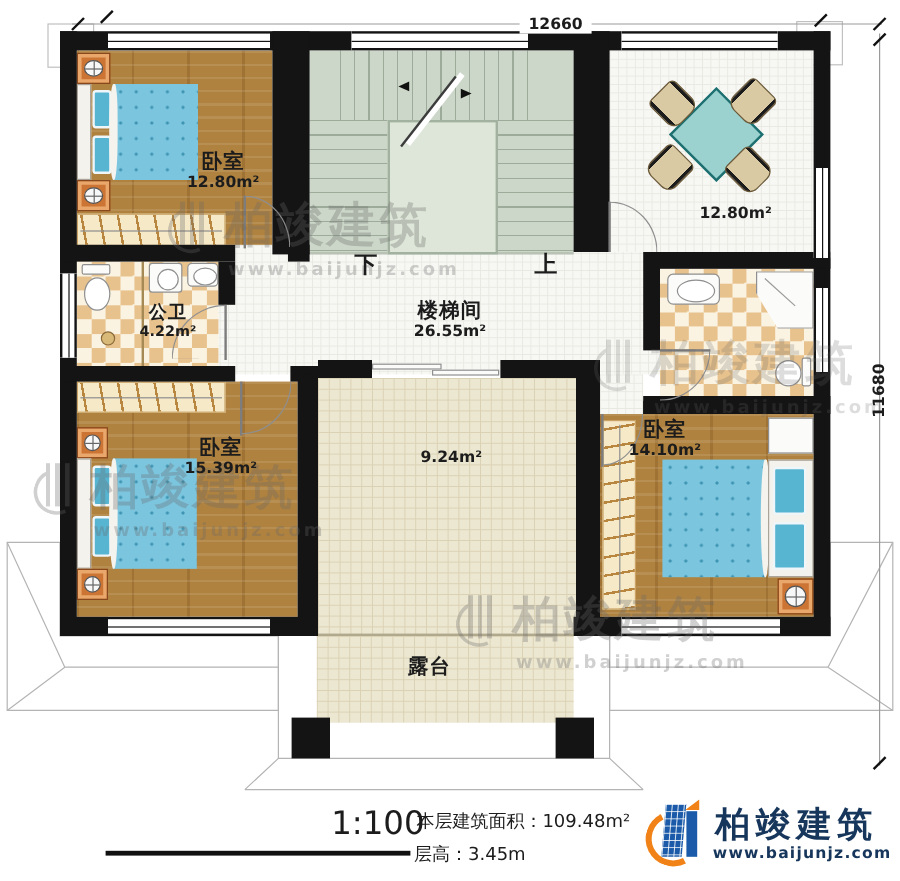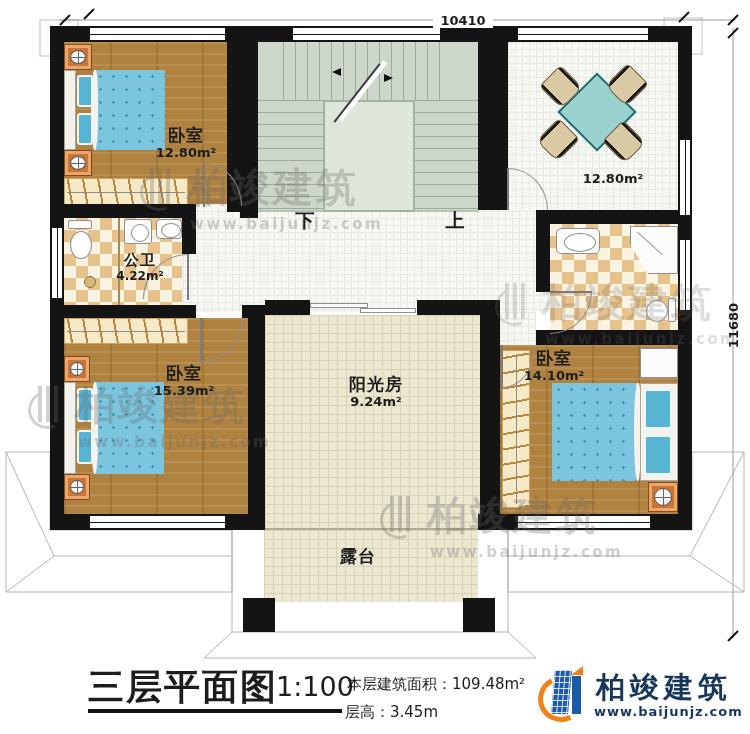--- a/index.html
+++ b/index.html
@@ -279,42 +279,44 @@
     <div class="nm">卧室</div>
     <div class="ar">12.80m²</div>
   </div>
   <div class="room-label" style="left:557px;top:171px;width:112px">
     <div class="ar">12.80m²</div>
   </div>
   <div class="room-label sm" style="left:84px;top:251px;width:112px">
     <div class="nm">公卫</div>
     <div class="ar">4.22m²</div>
   </div>
+  <div class="room-label" style="left:319px;top:249px;width:112px">
+    <div class="nm">楼梯间</div>
+    <div class="ar">26.55m²</div>
+  </div>
   <div class="room-label" style="left:128px;top:363px;width:112px">
     <div class="nm">卧室</div>
     <div class="ar">15.39m²</div>
   </div>
   <div class="room-label" style="left:320px;top:374px;width:112px">
-    <div class="nm">阳光房</div>
     <div class="ar">9.24m²</div>
   </div>
   <div class="room-label" style="left:498px;top:348px;width:112px">
     <div class="nm">卧室</div>
     <div class="ar">14.10m²</div>
   </div>
   <div class="room-label" style="left:302px;top:546px;width:112px">
     <div class="nm">露台</div>
   </div>
   <div class="stairword" style="left:290px;top:208px">下</div>
   <div class="stairword" style="left:440px;top:208px">上</div>
 
-  <div class="dimtext" style="left:433px;top:13px;width:60px">10410</div>
+  <div class="dimtext" style="left:433px;top:13px;width:60px">12660</div>
   <div class="dimtext" style="left:700px;top:318px;width:66px;transform:rotate(-90deg);background:transparent">11680</div>
 
-  <div class="tb-title" style="left:88px;top:663px">三层平面图</div>
   <div class="tb-scale" style="left:276px;top:671px">1:100</div>
   <div class="tb-line" style="left:88px;top:709px;width:254px;height:4px"></div>
   <div class="tb-small" style="left:347px;top:675px">本层建筑面积：109.48m²</div>
   <div class="tb-small" style="left:345px;top:703px">层高：3.45m</div>
 
   <div style="position:absolute;left:537px;top:664px;width:54px;height:62px">
     <div style="position:absolute;left:1px;top:12px;width:46px;height:46px;border:5px solid transparent;border-left-color:#f08217;border-bottom-color:#f08217;border-radius:50%;transform:rotate(18deg);box-sizing:border-box"></div>
     <div style="position:absolute;left:16px;top:6px;width:17px;height:44px;background-color:#1a5aa8;transform:skewX(-5deg);background-image:linear-gradient(rgba(255,255,255,.85) 1px,transparent 1px),linear-gradient(90deg,rgba(255,255,255,.85) 1px,transparent 1px);background-size:5px 6px"></div>
     <div style="position:absolute;left:35px;top:12px;width:9px;height:38px;background:#1a5aa8"></div>
     <div style="position:absolute;left:34px;top:2px;width:12px;height:9px;background:#f08217;clip-path:polygon(0 100%,100% 0,100% 100%)"></div>

